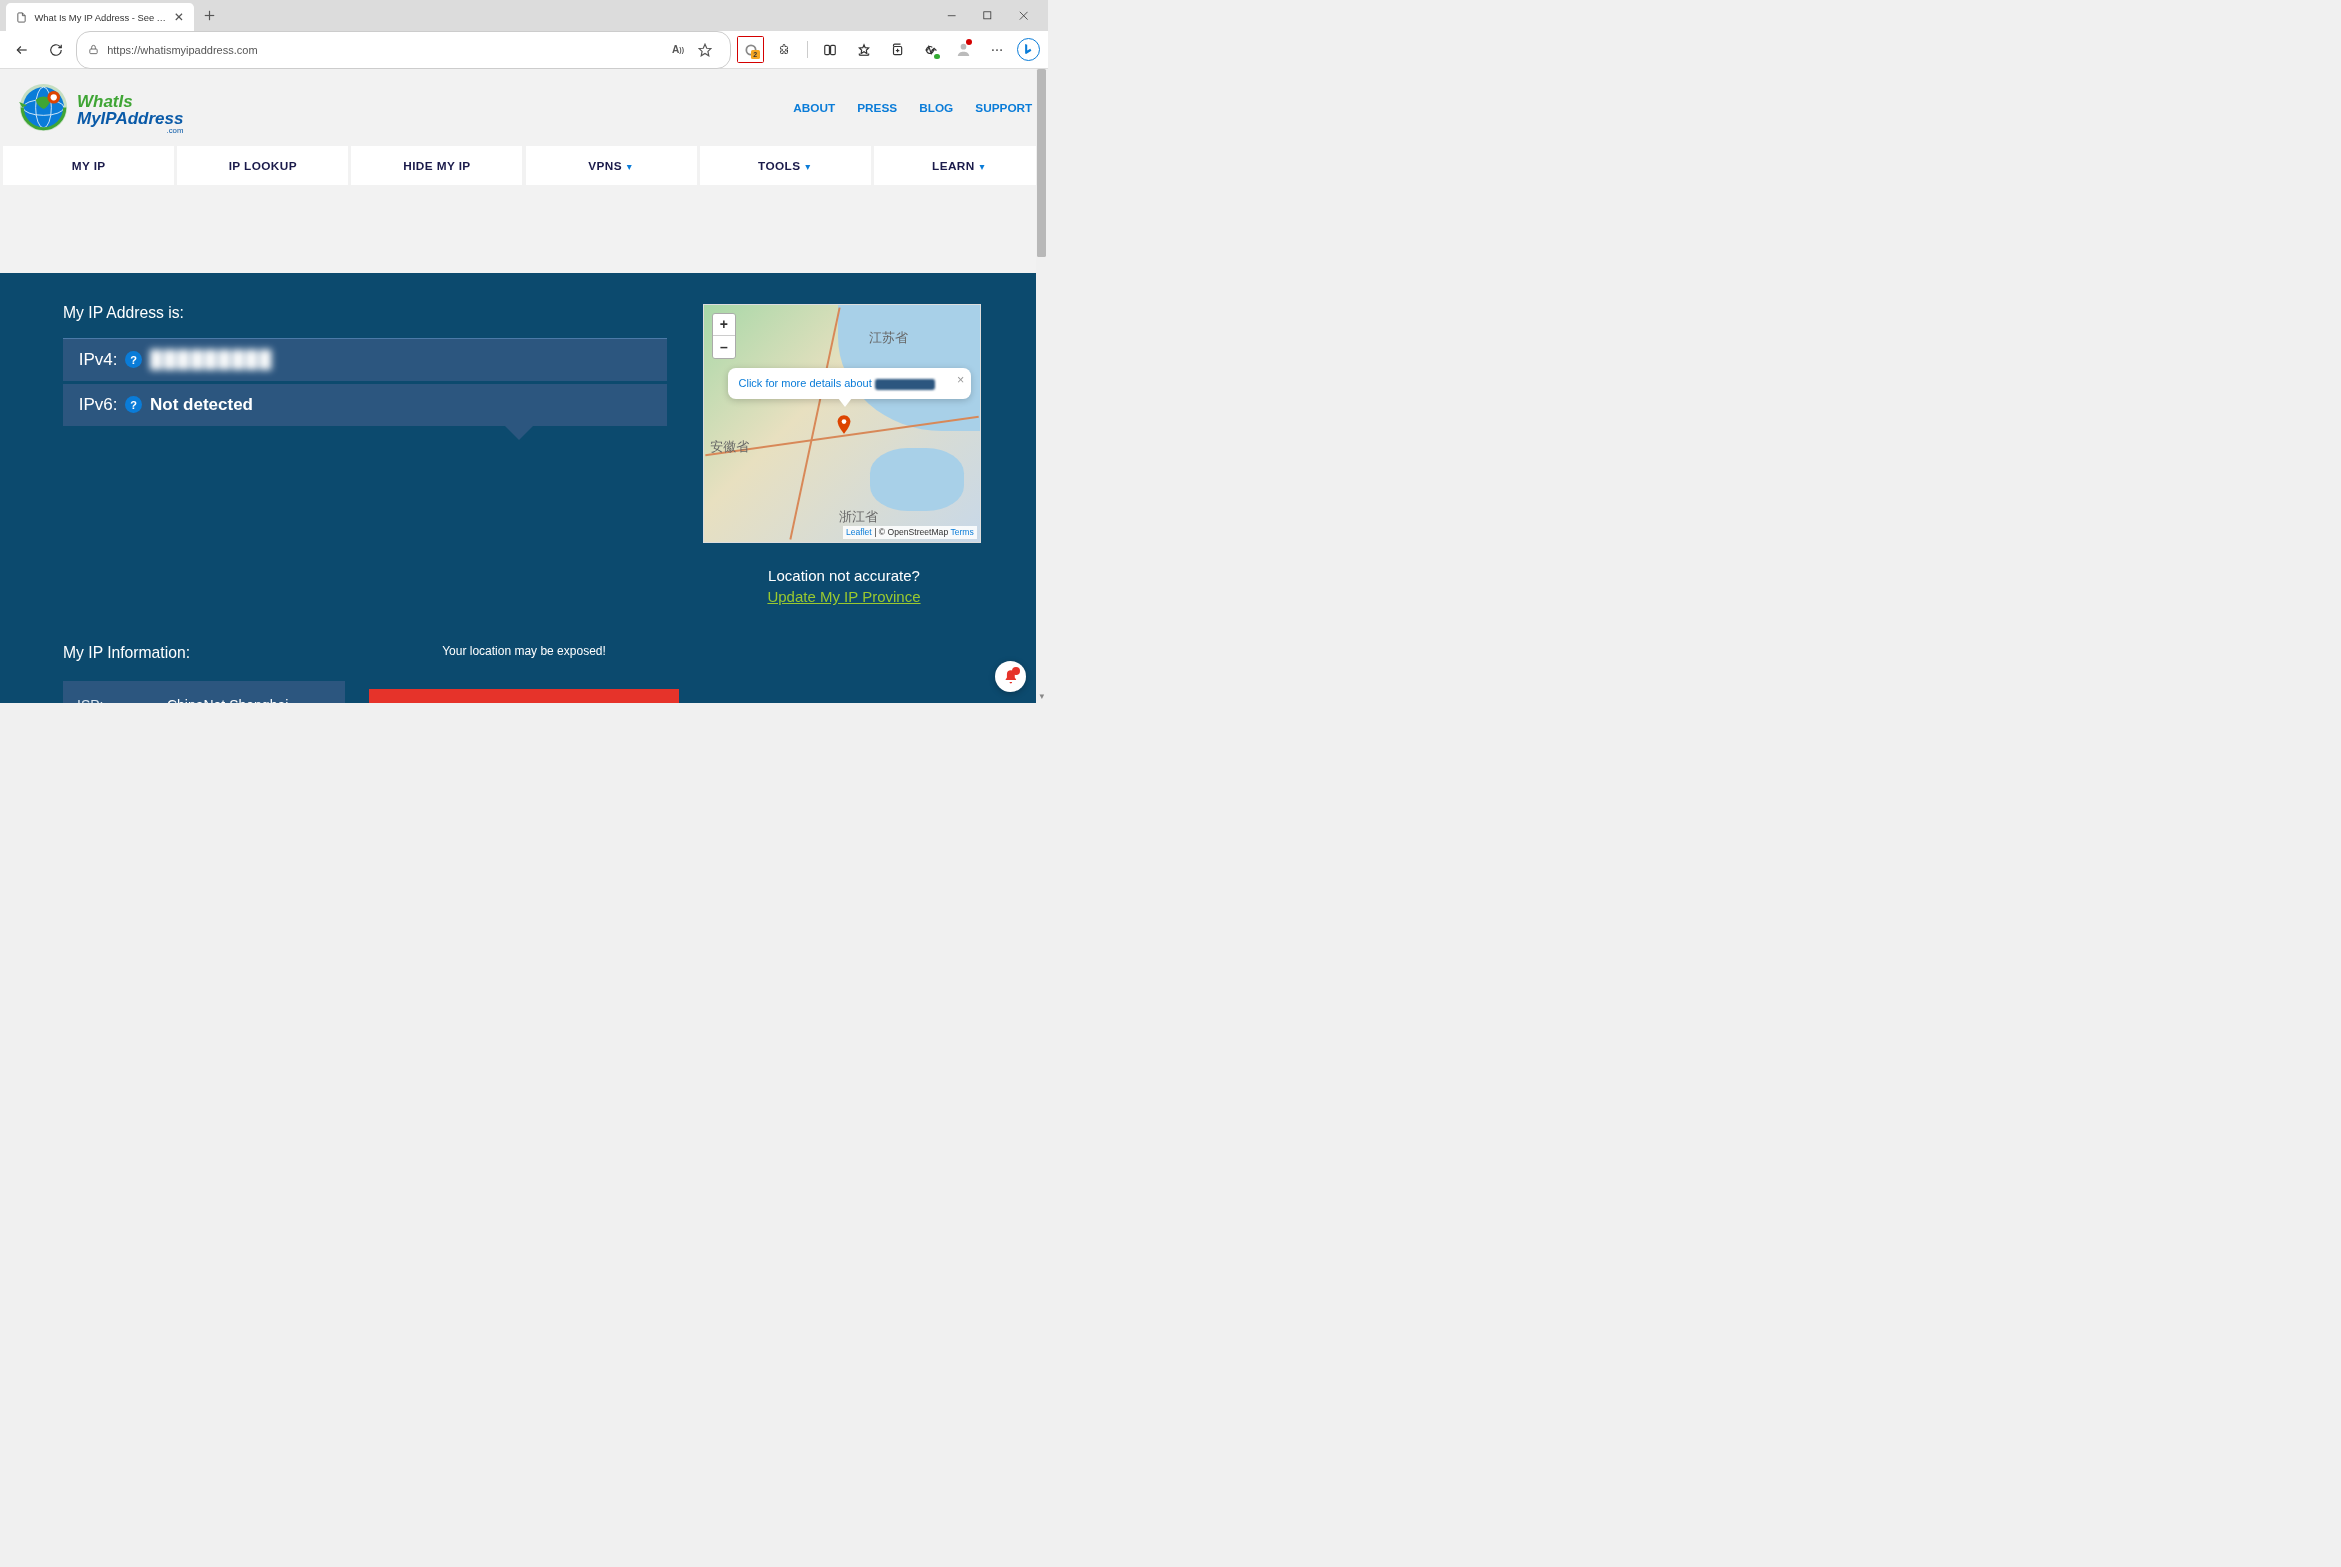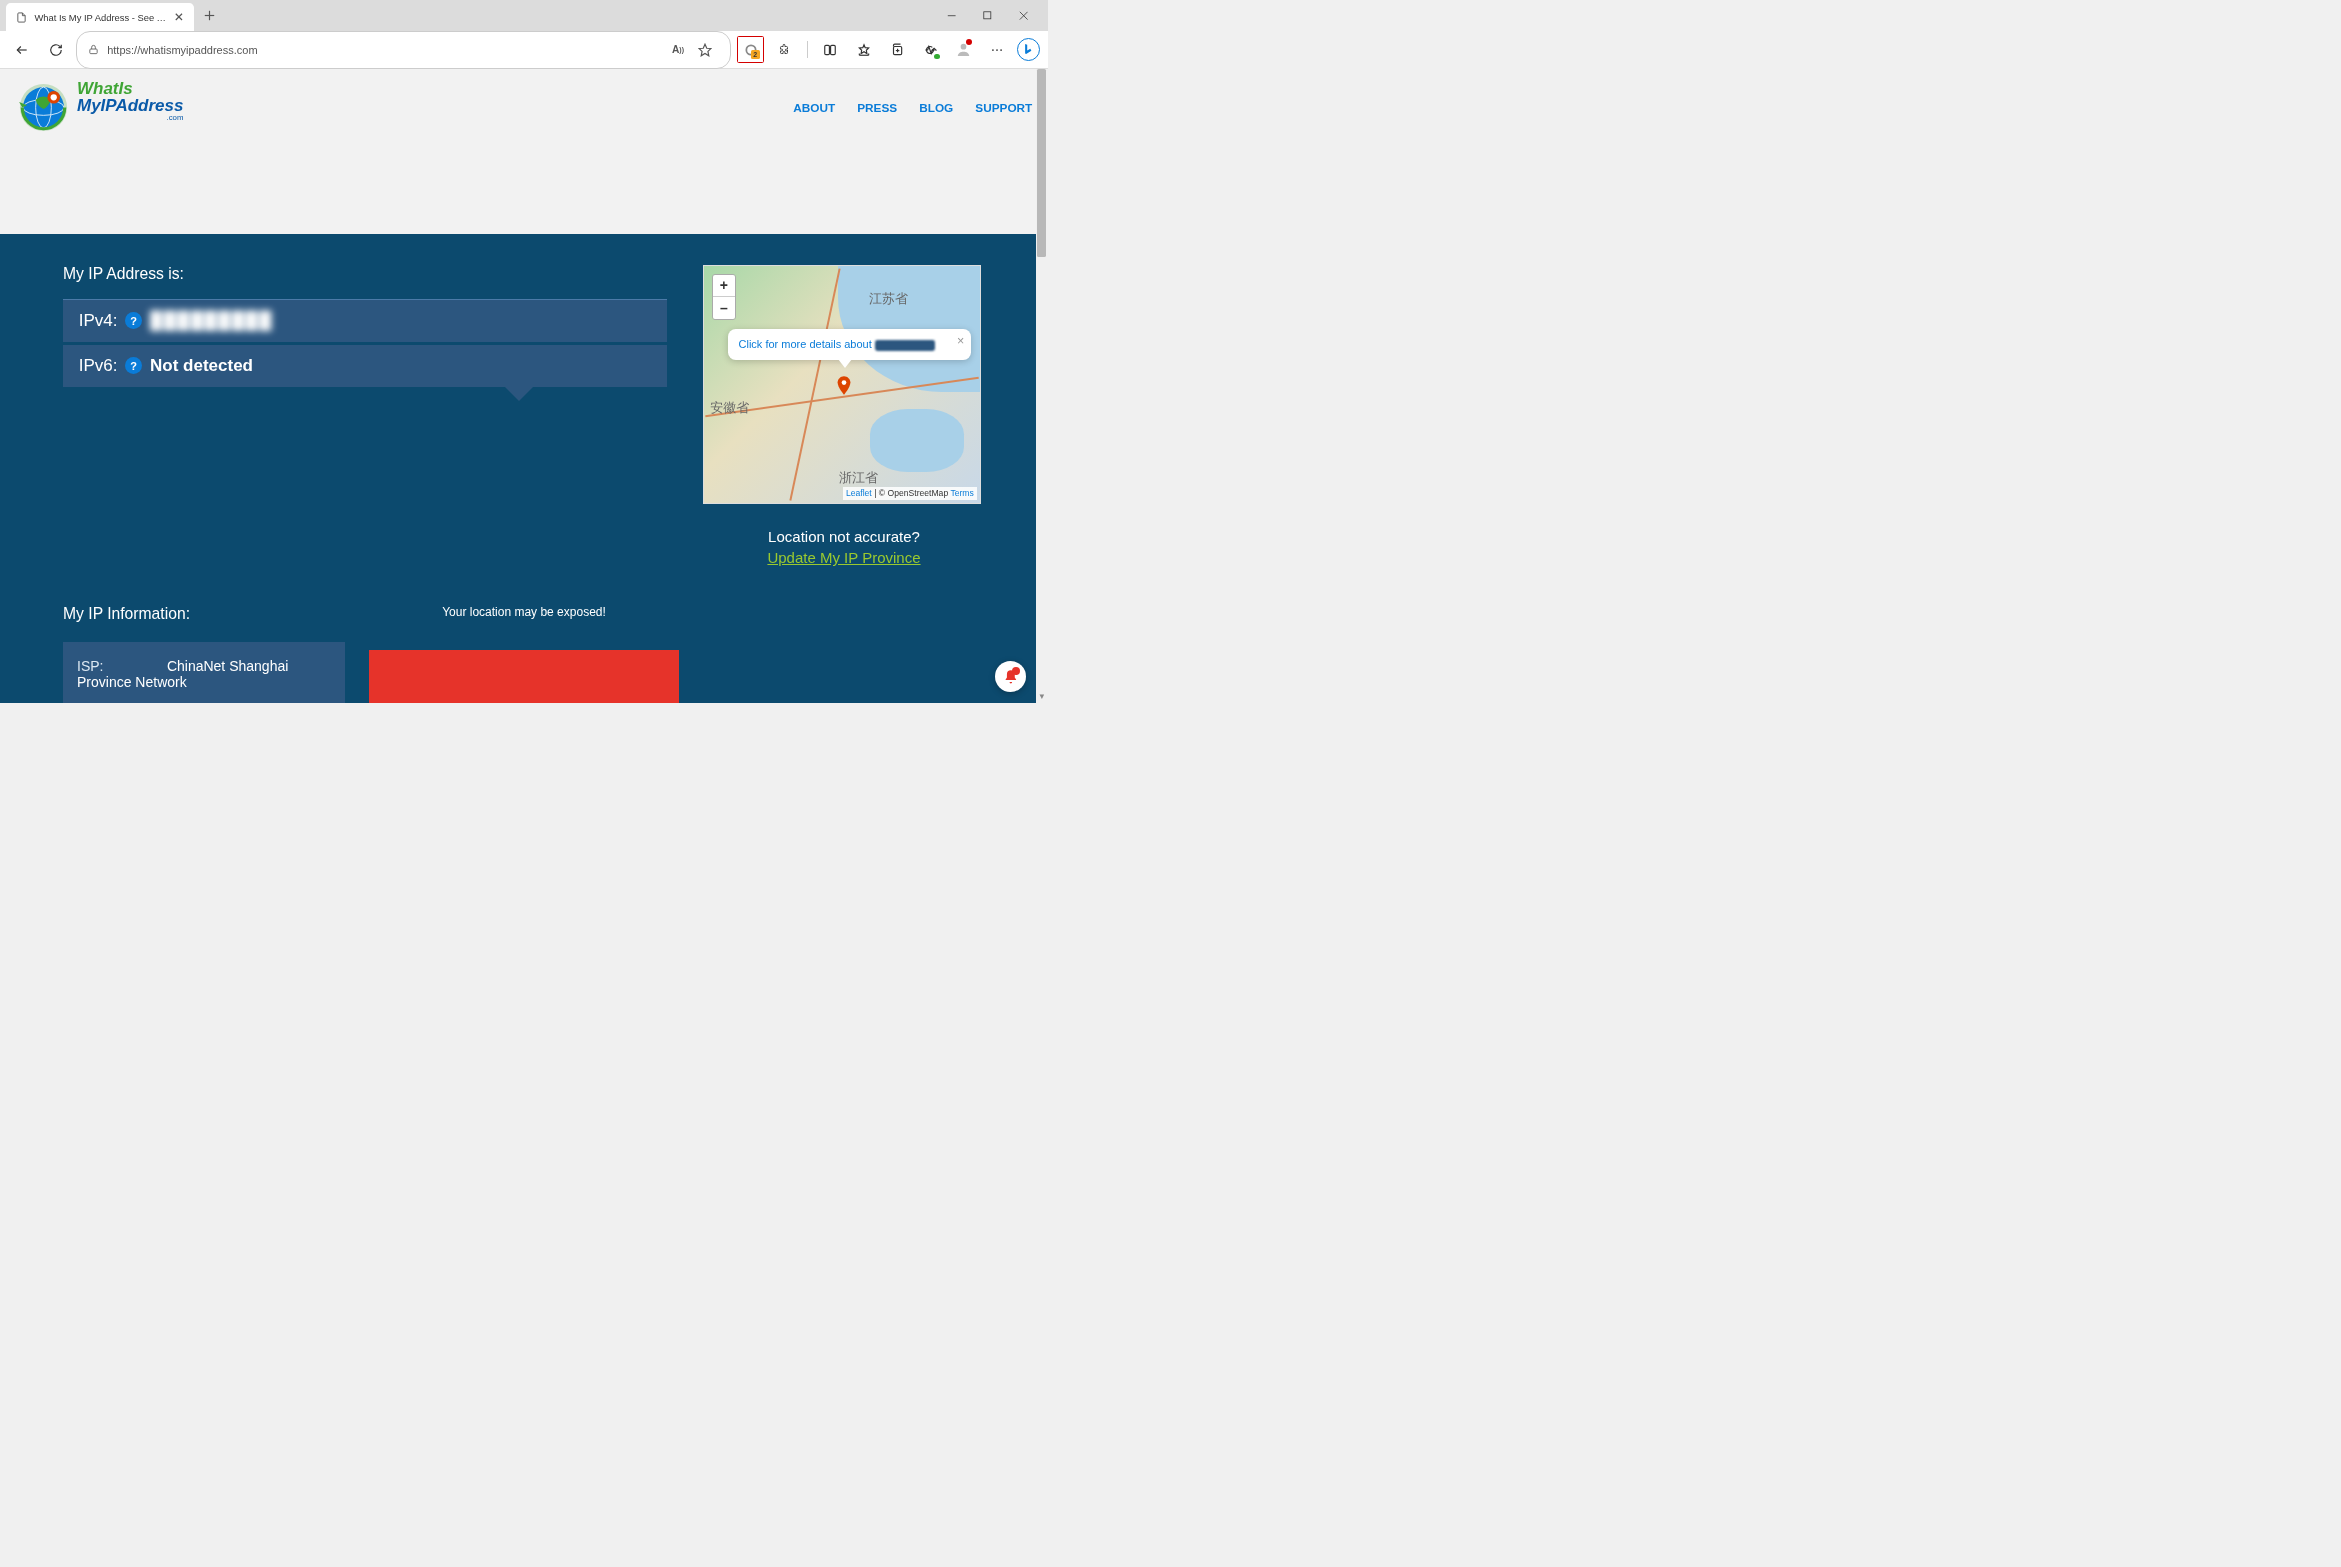--- a/index.html
+++ b/index.html
@@ -30,21 +30,21 @@
   .profile-dot { position: absolute; top: 3.1px; right: 4.7px; width: 6.3px; height: 6.3px; background: #d40000; border-radius: 50%; }
   .bing-icon { border: 1.6px solid #0a7cd8; border-radius: 50%; color: #0a7cd8; font-weight: bold; width: 23.5px; height: 23.5px; }
 
   
   .page { position: relative; height: calc(703px - 69px); overflow-y: hidden; background: #f2f2f2; }
   .scrollbar-track { position: absolute; right: 0; top: 0; width: 12.5px; height: 100%; background: #f0f0f0; }
   .scrollbar-thumb { position: absolute; right: 1.6px; top: 0; width: 9.4px; height: 188px; background: #b8b8b8; border-radius: 1.6px; }
   .scrollbar-down { position: absolute; right: 0; bottom: 0; width: 12.5px; height: 12.5px; display: flex; align-items: center; justify-content: center; color: #888; font-size: 7.8px; }
 
   .site-header { display: flex; align-items: center; padding: 11px 15.7px; gap: 15.7px; background: #f2f2f2; }
-  .logo-wrap { display: flex; align-items: flex-start; gap: 6.3px; }
+  .logo-wrap { display: flex; align-items: flex-end; gap: 6.3px; }
   .logo-globe { width: 55px; height: 55px; position: relative; }
   .logo-text { line-height: 1; }
   .logo-text .l1 { color: #3fa535; font-weight: bold; font-size: 17px; font-style: italic; }
   .logo-text .l2 { color: #0a5aa8; font-weight: bold; font-size: 17px; font-style: italic; }
   .logo-text .l3 { color: #0a5aa8; font-size: 7.8px; text-align: right; }
 
   .search-wrap { display: flex; margin-left: 78px; }
   .search-input { width: 306px; height: 39px; border: 0.8px solid #ddd; border-right: none; padding: 0 12.5px; font-size: 12.5px; outline: none; background: #fff; }
   .search-btn { width: 118px; height: 39px; background: #0a7cd8; color: #fff; border: none; font-size: 15.7px; font-weight: bold; display: flex; align-items: center; justify-content: center; gap: 6.3px; cursor: pointer; }
 
@@ -271,20 +271,28 @@
       </div>
     </div>
     <div class="top-links">
       <a>ABOUT</a>
       <a>PRESS</a>
       <a>BLOG</a>
       <a>SUPPORT</a>
     </div>
   </div>
 
+  <div class="main-nav">
+    <div class="nav-item"><span>MY IP</span></div>
+    <div class="nav-item"><span>IP LOOKUP</span></div>
+    <div class="nav-item"><span>HIDE MY IP</span></div>
+    <div class="nav-item"><span>VPNS</span><span class="arrow">▼</span></div>
+    <div class="nav-item"><span>TOOLS</span><span class="arrow">▼</span></div>
+    <div class="nav-item"><span>LEARN</span><span class="arrow">▼</span></div>
+  </div>
 
   <div class="hero-gap"></div>
 
   <div class="main-panel">
     <div style="display:flex; gap:31px;">
       <div style="flex:1;">
         <div class="ip-heading">My IP Address is:</div>
         <div class="ip-box first">
           <span class="ip-label">IPv4:</span>
           <span class="help-badge">?</span>

